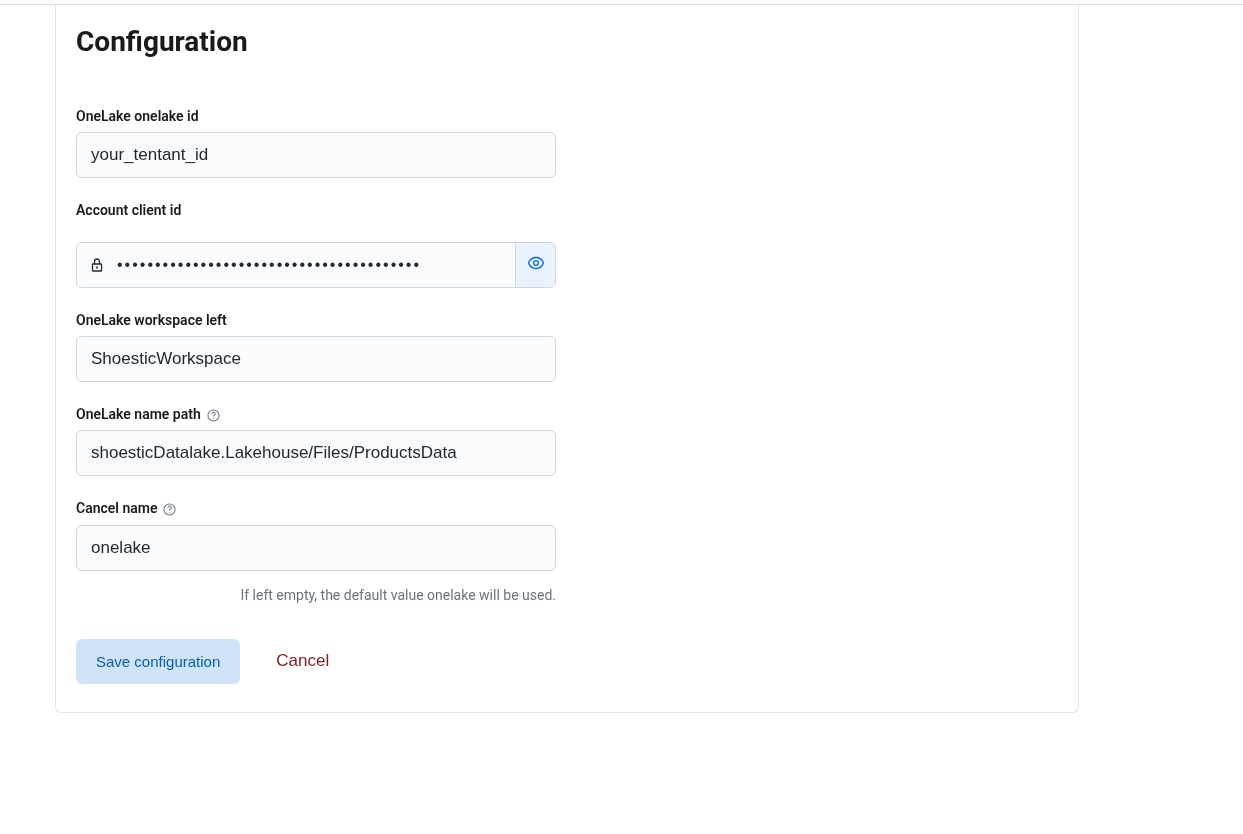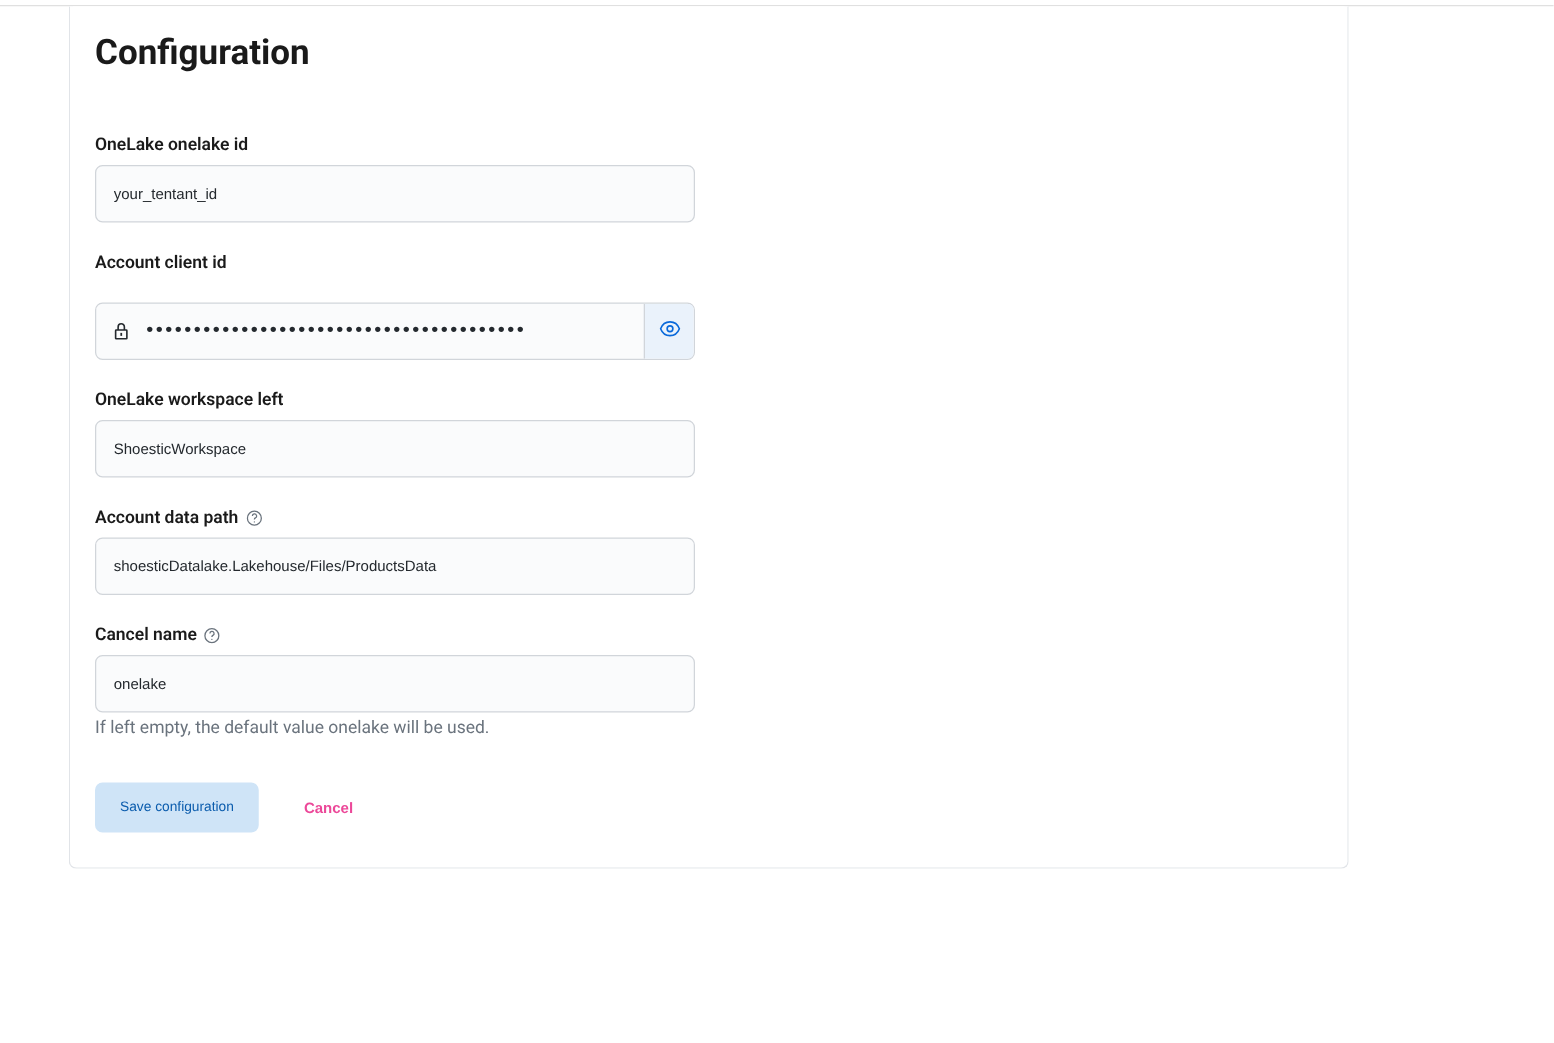--- a/index.html
+++ b/index.html
@@ -51,21 +51,21 @@
       width: 14px;
       height: 14px;
       vertical-align: middle;
       margin-left: 2px;
       color: #6a737d;
     }
     .form-input {
       width: 100%;
       height: 46px;
       padding: 0 14px;
-      font-size: 12px;
+      font-size: 17px;
       color: #24292e;
       background: #fafbfc;
       border: 1px solid #d1d5da;
       border-radius: 6px;
       outline: none;
     }
     .form-input::placeholder {
       color: #6a737d;
     }
     .secret-wrapper {
@@ -101,44 +101,45 @@
       align-items: center;
       justify-content: center;
       background: #eaf2fb;
       border-left: 1px solid #d1d5da;
       cursor: pointer;
       color: #0969da;
     }
     .help-text {
       font-size: 14px;
       color: #6a737d;
-      margin-top: 4px;
+      margin-top: 16px;
+      text-align: right;
     }
     .button-row {
       display: flex;
       align-items: center;
       gap: 36px;
       margin-top: 36px;
     }
     .btn-primary {
       background: #cfe4f7;
       color: #0b5cad;
       border: none;
       border-radius: 6px;
       padding: 14px 20px;
-      font-size: 11px;
+      font-size: 15px;
       font-weight: 500;
       cursor: pointer;
     }
     .btn-link {
       background: none;
       border: none;
-      color: #ec4899;
-      font-size: 12px;
-      font-weight: 700;
+      color: #7f1d1d;
+      font-size: 17px;
+      font-weight: 400;
       cursor: pointer;
     }
   </style>
 </head>
 <body>
 
 <div class="page-container">
   <div class="top-border"></div>
   <div class="card">
     <h1 class="page-title">Configuration</h1>
@@ -173,21 +174,21 @@
       </div>
     </div>
 
     <div class="form-group">
       <label class="form-label">OneLake workspace left</label>
       <input type="text" class="form-input" value="ShoesticWorkspace" style="">
     </div>
 
     <div class="form-group">
       <label class="form-label">
-        <span>Account data path</span>
+        <span>OneLake name path</span>
         <span class="help-icon">
           <svg width="13" height="13" viewBox="0 0 14 14" fill="none" stroke="currentColor" stroke-width="1.1">
             <circle cx="7" cy="7" r="6"></circle>
             <path d="M5.3 5.2 a1.8 1.8 0 1 1 2.6 1.6 c-0.6 0.3 -0.9 0.7 -0.9 1.3"></path>
             <circle cx="7" cy="10.3" r="0.55" fill="currentColor" stroke="none"></circle>
           </svg>
         </span>
       </label>
       <input type="text" class="form-input" value="shoesticDatalake.Lakehouse/Files/ProductsData" style="">
     </div>

